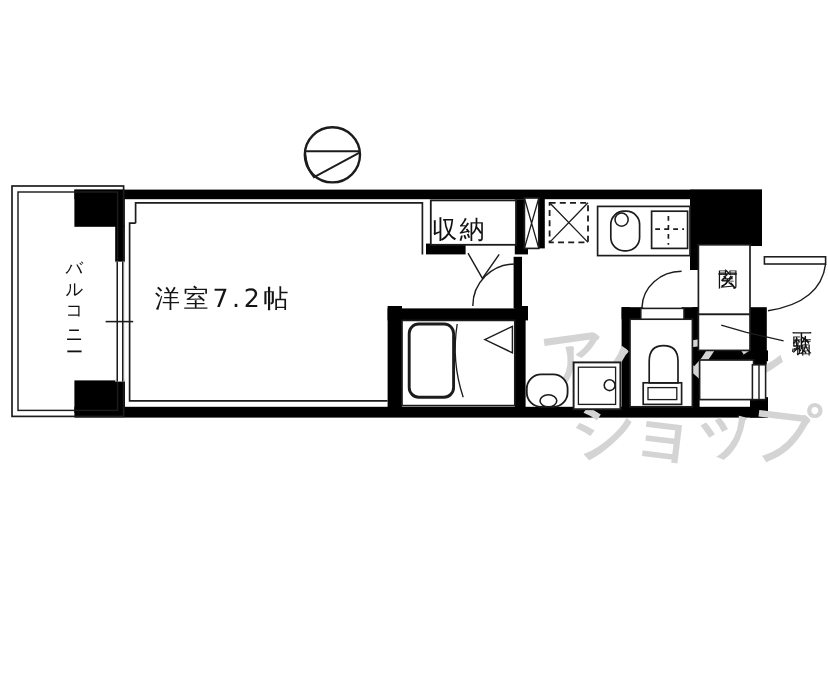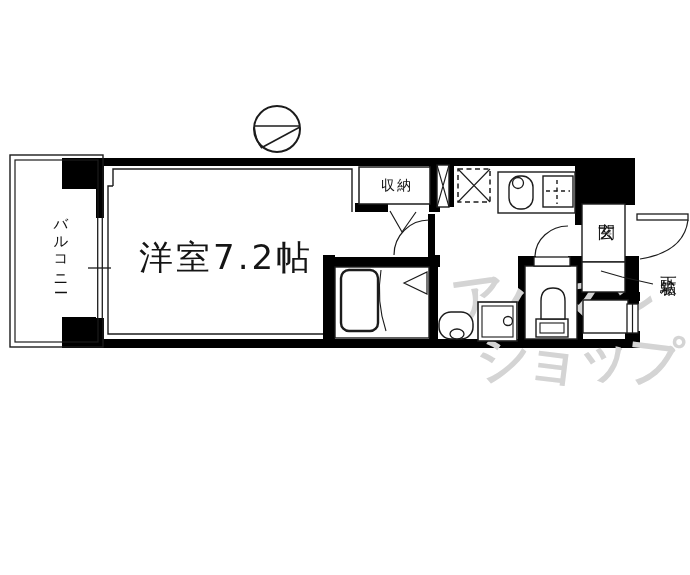--- a/index.html
+++ b/index.html
@@ -5,22 +5,22 @@
   html,body{margin:0;padding:0;background:#ffffff;}
   .stage{
     position:relative;width:690px;height:575px;background:#ffffff;overflow:hidden;
     font-family:"DejaVu Sans","Liberation Sans",sans-serif;
   }
   .layer{position:absolute;left:0;top:0;}
   svg{display:block;}
   .lbl{position:absolute;color:#111;white-space:nowrap;z-index:4;}
   .vtext{writing-mode:vertical-rl;text-orientation:mixed;}
   .lbl-balcony{left:51px;top:207px;font-size:14.5px;letter-spacing:3px;}
-  .lbl-room{left:129px;top:235px;font-size:34px;letter-spacing:3px;color:#151515;margin-left:10px;}
-  .lbl-closet{left:360px;top:177px;width:74px;text-align:center;font-size:14px;letter-spacing:2px;}
+  .lbl-room{left:129px;top:235px;font-size:21px;letter-spacing:3px;color:#151515;}
+  .lbl-closet{left:360px;top:177px;width:74px;text-align:left;font-size:21px;letter-spacing:2px;}
   .lbl-genkan{left:595px;top:209px;font-size:16.5px;letter-spacing:3px;}
   .lbl-shoe{left:657px;top:264px;font-size:16.5px;letter-spacing:2px;}
   .wm{
     position:absolute;z-index:2;color:#d4d4d4;font-weight:bold;
     font-size:54px;letter-spacing:-5px;line-height:1;
   }
   .wm1{left:451px;top:272px;}
   .wm2{left:476px;top:331px;}
   .wm span{display:inline-block;}
   .wm span:nth-child(2n+1){transform:rotate(-8deg);}

